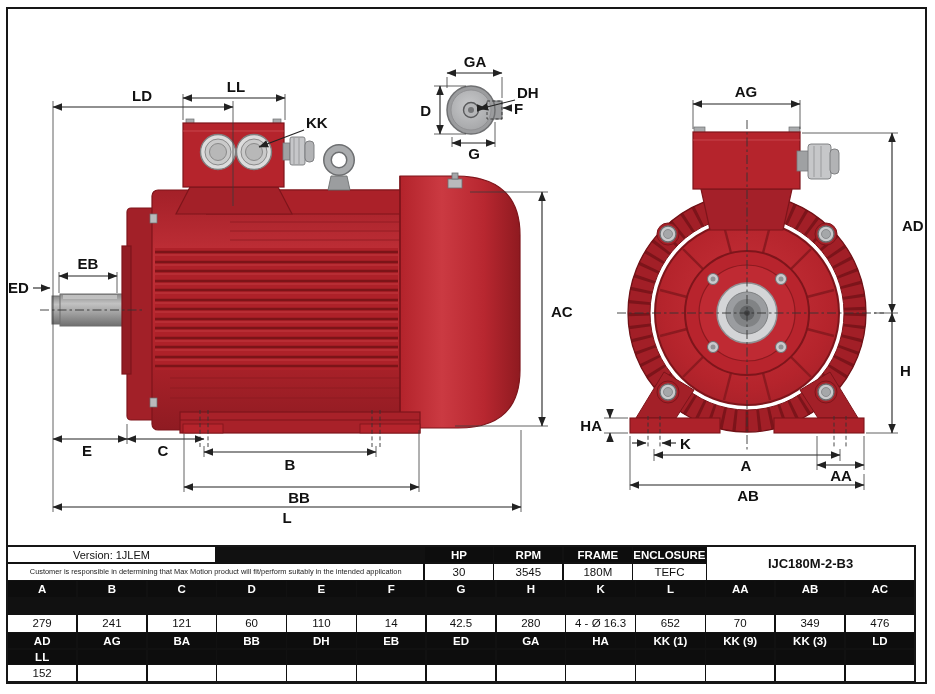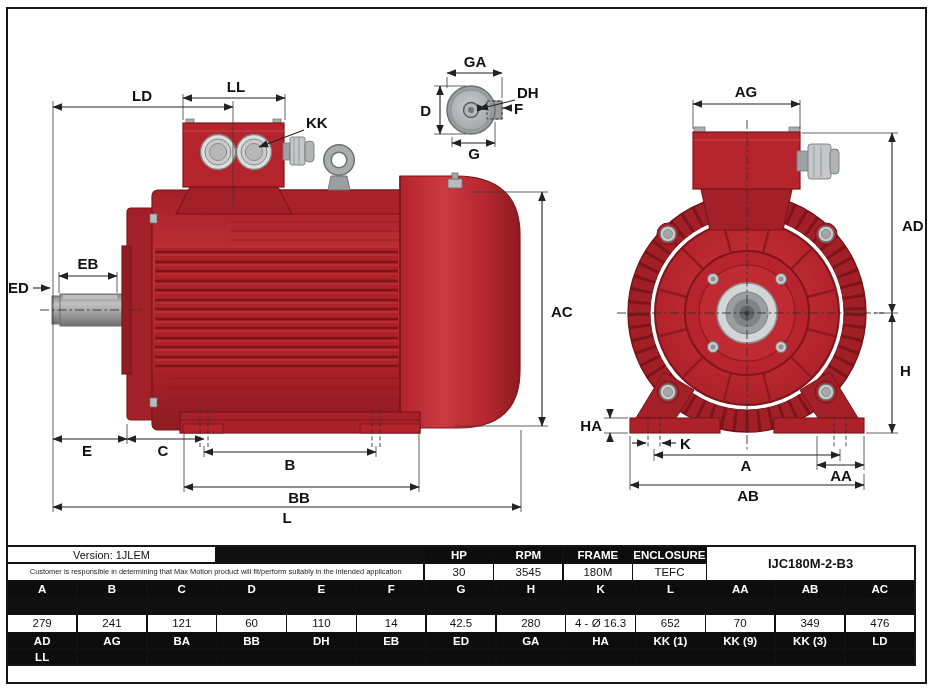--- a/index.html
+++ b/index.html
@@ -485,15 +485,31 @@
         <div class="hcell"></div>
         <div class="hcell"></div>
         <div class="hcell"></div>
         <div class="hcell"></div>
         <div class="hcell"></div>
         <div class="hcell"></div>
         <div class="hcell"></div>
         <div class="hcell"></div>
         <div class="hcell"></div>
       </div>
+    <div class="row13 h16">
+
+    <div class="vcell">152</div>
+        <div class="vcell"></div>
+        <div class="vcell"></div>
+        <div class="vcell"></div>
+        <div class="vcell"></div>
+        <div class="vcell"></div>
+        <div class="vcell"></div>
+        <div class="vcell"></div>
+        <div class="vcell"></div>
+        <div class="vcell"></div>
+        <div class="vcell"></div>
+        <div class="vcell"></div>
+        <div class="vcell"></div>
+      </div>
   </div>
 
 </div>
 
 </body></html>

